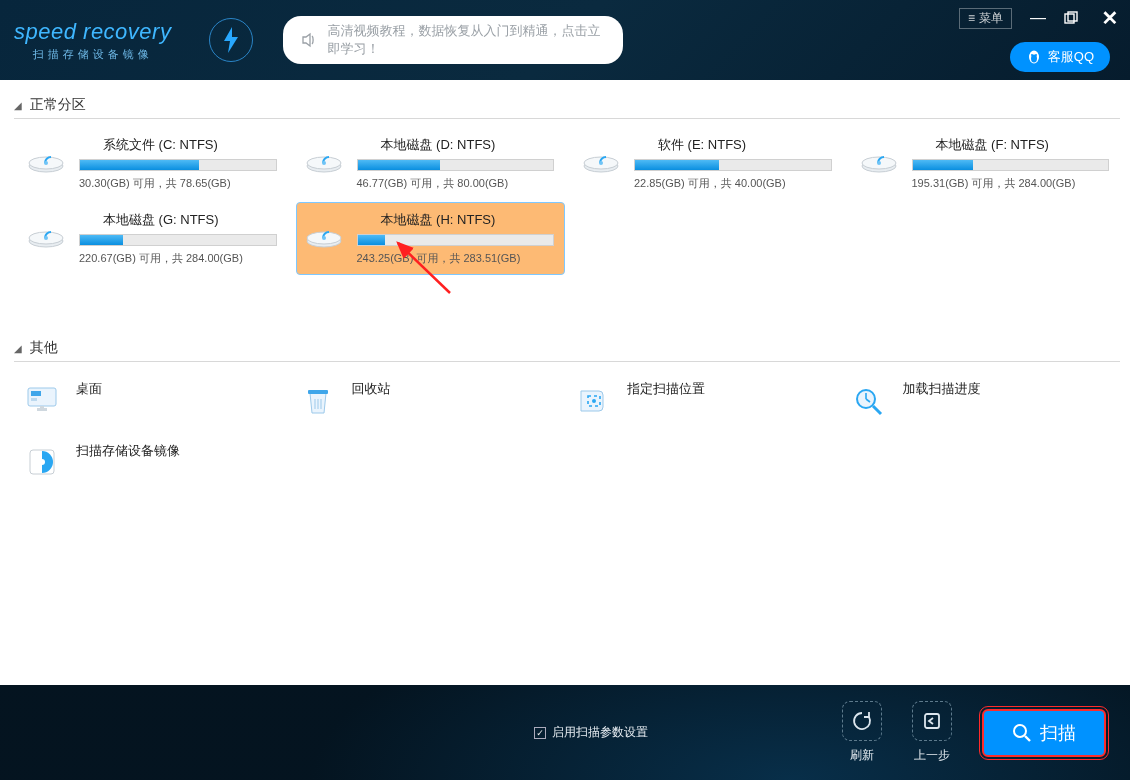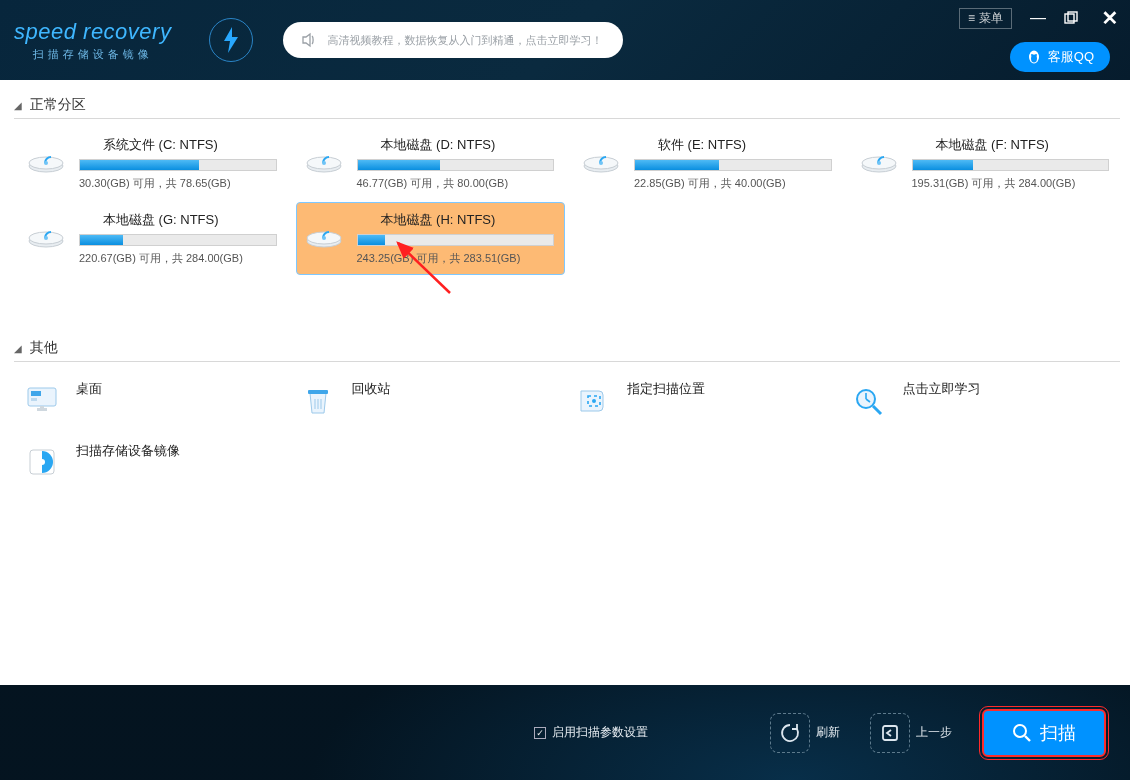--- a/index.html
+++ b/index.html
@@ -4,21 +4,21 @@
 <style>
 * { margin:0; padding:0; box-sizing:border-box; font-family:"Microsoft YaHei","PingFang SC",sans-serif; }
 body { width:1130px; height:780px; background:#000; overflow:hidden; position:relative; }
 
 
 .header { height:80px; background:linear-gradient(135deg,#07263c 0%,#0a2a3f 50%,#061c2d 100%); display:flex; align-items:center; padding:0 14px; position:relative; }
 .logo-block { display:flex; flex-direction:column; color:#3fb7ff; margin-right:30px; }
 .logo-title { font-size:22px; font-style:italic; letter-spacing:.5px; font-weight:500; }
 .logo-sub { font-size:11px; letter-spacing:4px; color:#6eb8e6; text-align:center; margin-top:2px; }
 .logo-circle { width:44px; height:44px; border:1px solid #2a84c6; border-radius:50%; display:flex; align-items:center; justify-content:center; margin-left:8px; }
-.search-pill { background:#fff; border-radius:18px; height:36px; display:flex; align-items:center; padding:0 18px; width:340px; margin-left:30px; color:#9aa0a6; font-size:11px; }
+.search-pill { background:#fff; border-radius:18px; height:48px; display:flex; align-items:center; padding:0 18px; width:340px; margin-left:30px; color:#9aa0a6; font-size:13px; }
 .search-pill .spk { margin-right:10px; color:#9aa0a6; }
 .top-right { position:absolute; right:10px; top:6px; display:flex; align-items:center; gap:16px; }
 .menu-box { border:1px solid #5a6b77; color:#d0d4d7; font-size:12px; padding:1px 8px; display:flex; align-items:center; gap:4px; }
 .win-btn { color:#fff; font-size:16px; width:20px; text-align:center; cursor:pointer; }
 .qq-btn { position:absolute; right:20px; top:42px; background:#0092ff; color:#fff; border-radius:16px; padding:6px 16px; font-size:13px; display:flex; align-items:center; gap:6px; cursor:pointer; }
 
 
 .main { position:absolute; top:80px; left:0; right:0; bottom:95px; background:#fff; padding:12px 10px; overflow:auto; }
 .section-head { display:flex; align-items:center; gap:8px; font-size:14px; color:#333; margin:4px 0 8px 4px; border-bottom:1px solid #d8d8d8; padding-bottom:4px; }
 .section-head .tri { font-size:10px; color:#666; }
@@ -35,21 +35,21 @@
 
 .others-grid { display:grid; grid-template-columns:repeat(4,1fr); gap:14px 8px; padding:6px 8px; }
 .other-item { display:flex; gap:14px; padding:4px; cursor:pointer; }
 .other-item .oico { width:40px; height:40px; flex:0 0 40px; display:flex; align-items:center; justify-content:center; }
 .other-item .olabel { font-size:13px; color:#222; }
 
 
 .footer { position:absolute; left:0; right:0; bottom:0; height:95px; background:radial-gradient(ellipse 800px 300px at 70% 100%, rgba(10,70,110,.55) 0%, rgba(4,20,32,.96) 60%),#05121c; display:flex; align-items:center; justify-content:flex-end; padding:0 24px; gap:30px; color:#e8eef3; }
 .chk { display:flex; align-items:center; gap:6px; font-size:12px; margin-right:auto; margin-left:510px; }
 .chk-box { width:12px; height:12px; border:1px solid #aab; display:flex; align-items:center; justify-content:center; font-size:9px; color:#eee; }
-.ft-btn { display:flex; align-items:center; gap:6px; font-size:12px; cursor:pointer; }
+.ft-btn { display:flex; flex-direction:column; align-items:center; gap:6px; font-size:12px; cursor:pointer; }
 .ft-btn .sq { width:40px; height:40px; border:1px dashed #5d7a8c; border-radius:8px; display:flex; align-items:center; justify-content:center; }
 .scan-btn { background:#0092ff; color:#fff; border-radius:6px; padding:10px 28px; font-size:18px; display:flex; align-items:center; gap:8px; border:2px solid #ff2b2b; outline:1px solid #ff2b2b; outline-offset:2px; cursor:pointer; }
 
 
 .arrow { position:absolute; left:390px; top:238px; pointer-events:none; }
 
 
 svg { display:block; }
 </style>
 </head>
@@ -251,21 +251,21 @@
         <div class="olabel">指定扫描位置</div>
       </div>
       <div class="other-item">
         <div class="oico">
           <svg width="34" height="34" viewBox="0 0 34 34">
             <circle cx="14" cy="16" r="9" fill="#eaf4fd" stroke="#2aa7f2" stroke-width="2"></circle>
             <line x1="21" y1="23" x2="29" y2="31" stroke="#2aa7f2" stroke-width="3"></line>
             <path d="M14 16v-6M14 16l4 3" stroke="#2aa7f2" stroke-width="1.6"></path>
           </svg>
         </div>
-        <div class="olabel">点击立即学习</div>
+        <div class="olabel">加载扫描进度</div>
       </div>
       <div class="other-item">
         <div class="oico">
           <svg width="34" height="34" viewBox="0 0 34 34">
             <rect x="5" y="5" width="24" height="24" rx="3" fill="#fff" stroke="#c7ced4"></rect>
             <path d="M17 6a11 11 0 0 1 0 22z" fill="#2aa7f2"></path>
             <circle cx="17" cy="17" r="3" fill="#fff"></circle>
           </svg>
         </div>
         <div class="olabel">扫描存储设备镜像</div>

